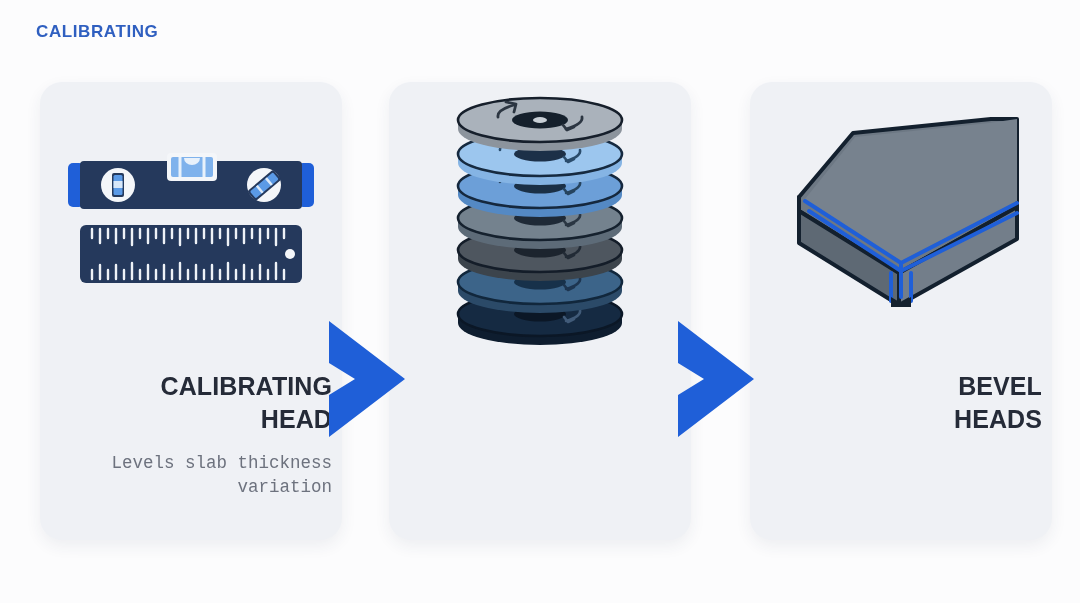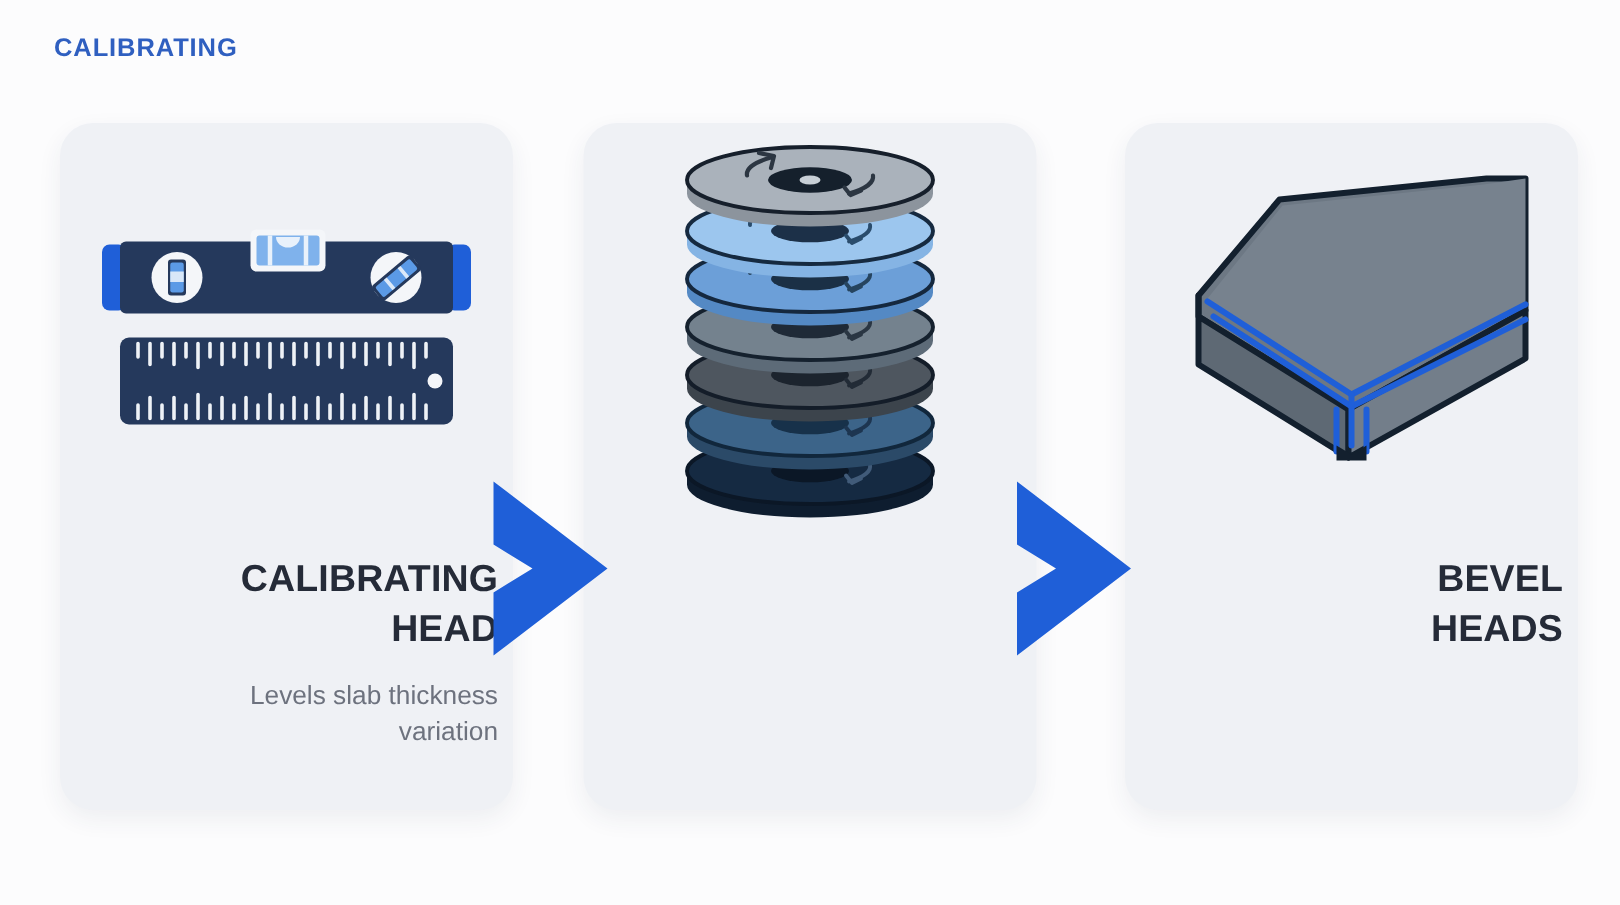--- a/index.html
+++ b/index.html
@@ -74,20 +74,21 @@
     letter-spacing: 0.1px;
     margin: 0 0 14px 0;
     white-space: pre-line;
   }
   .card-desc {
     font-size: 17.5px;
     color: #6d727e;
     line-height: 1.4;
     margin: 0;
     white-space: pre-line;
+    font-family: Liberation Mono, monospace;
   }
 
   
   .arrow {
     position: absolute;
     top: 237px;
     width: 84px;
     height: 120px;
   }
   .arrow.a1 { left: 325px; }

